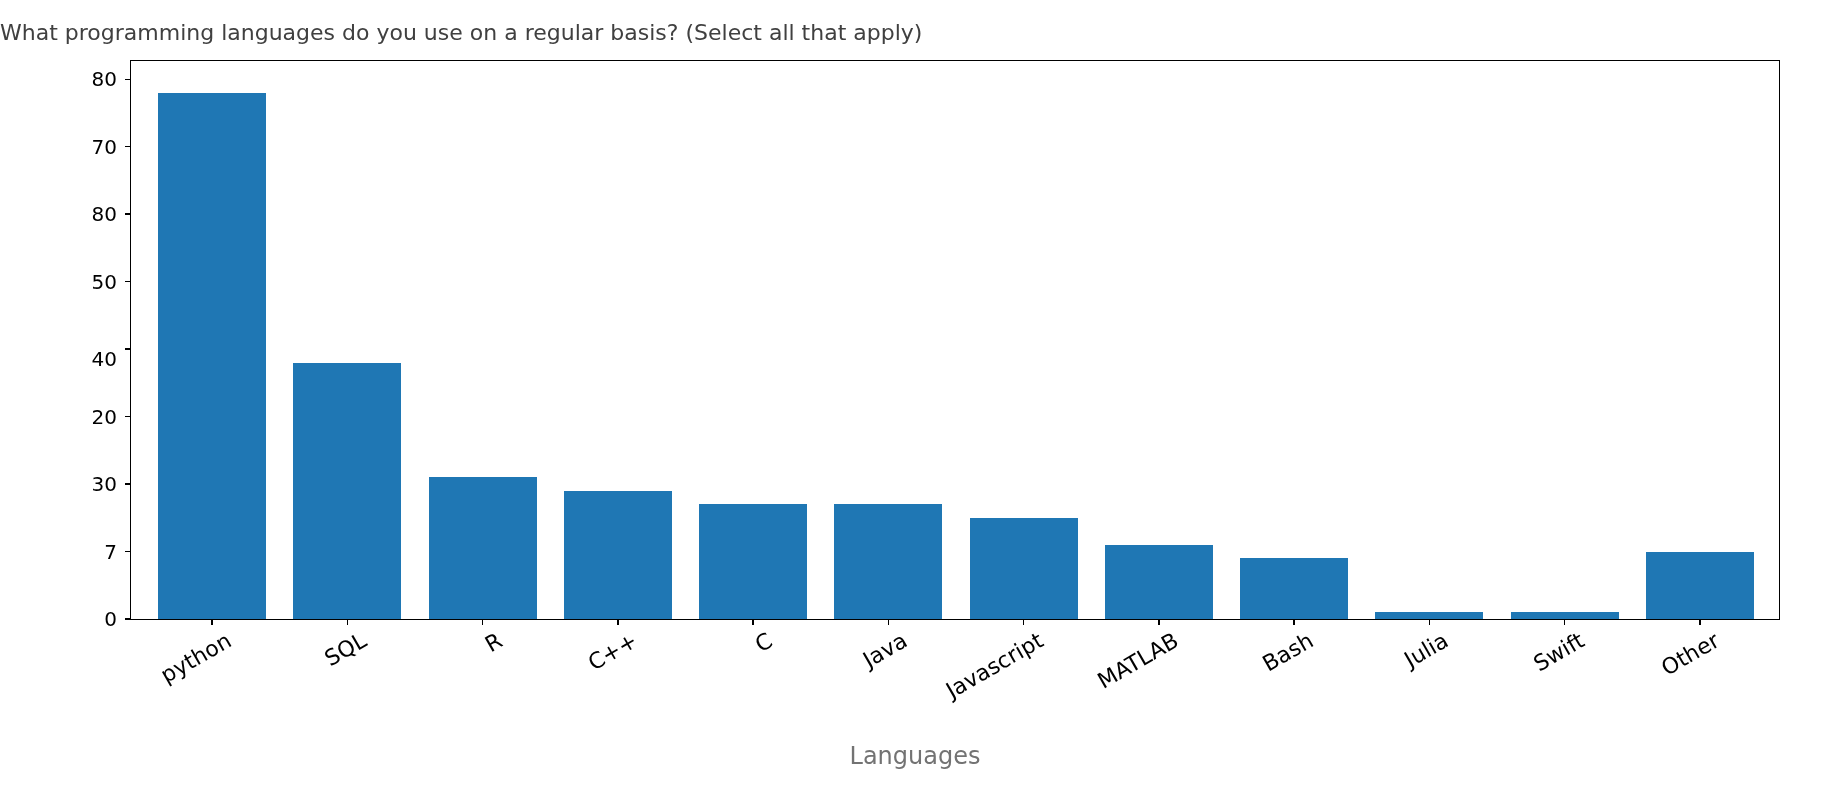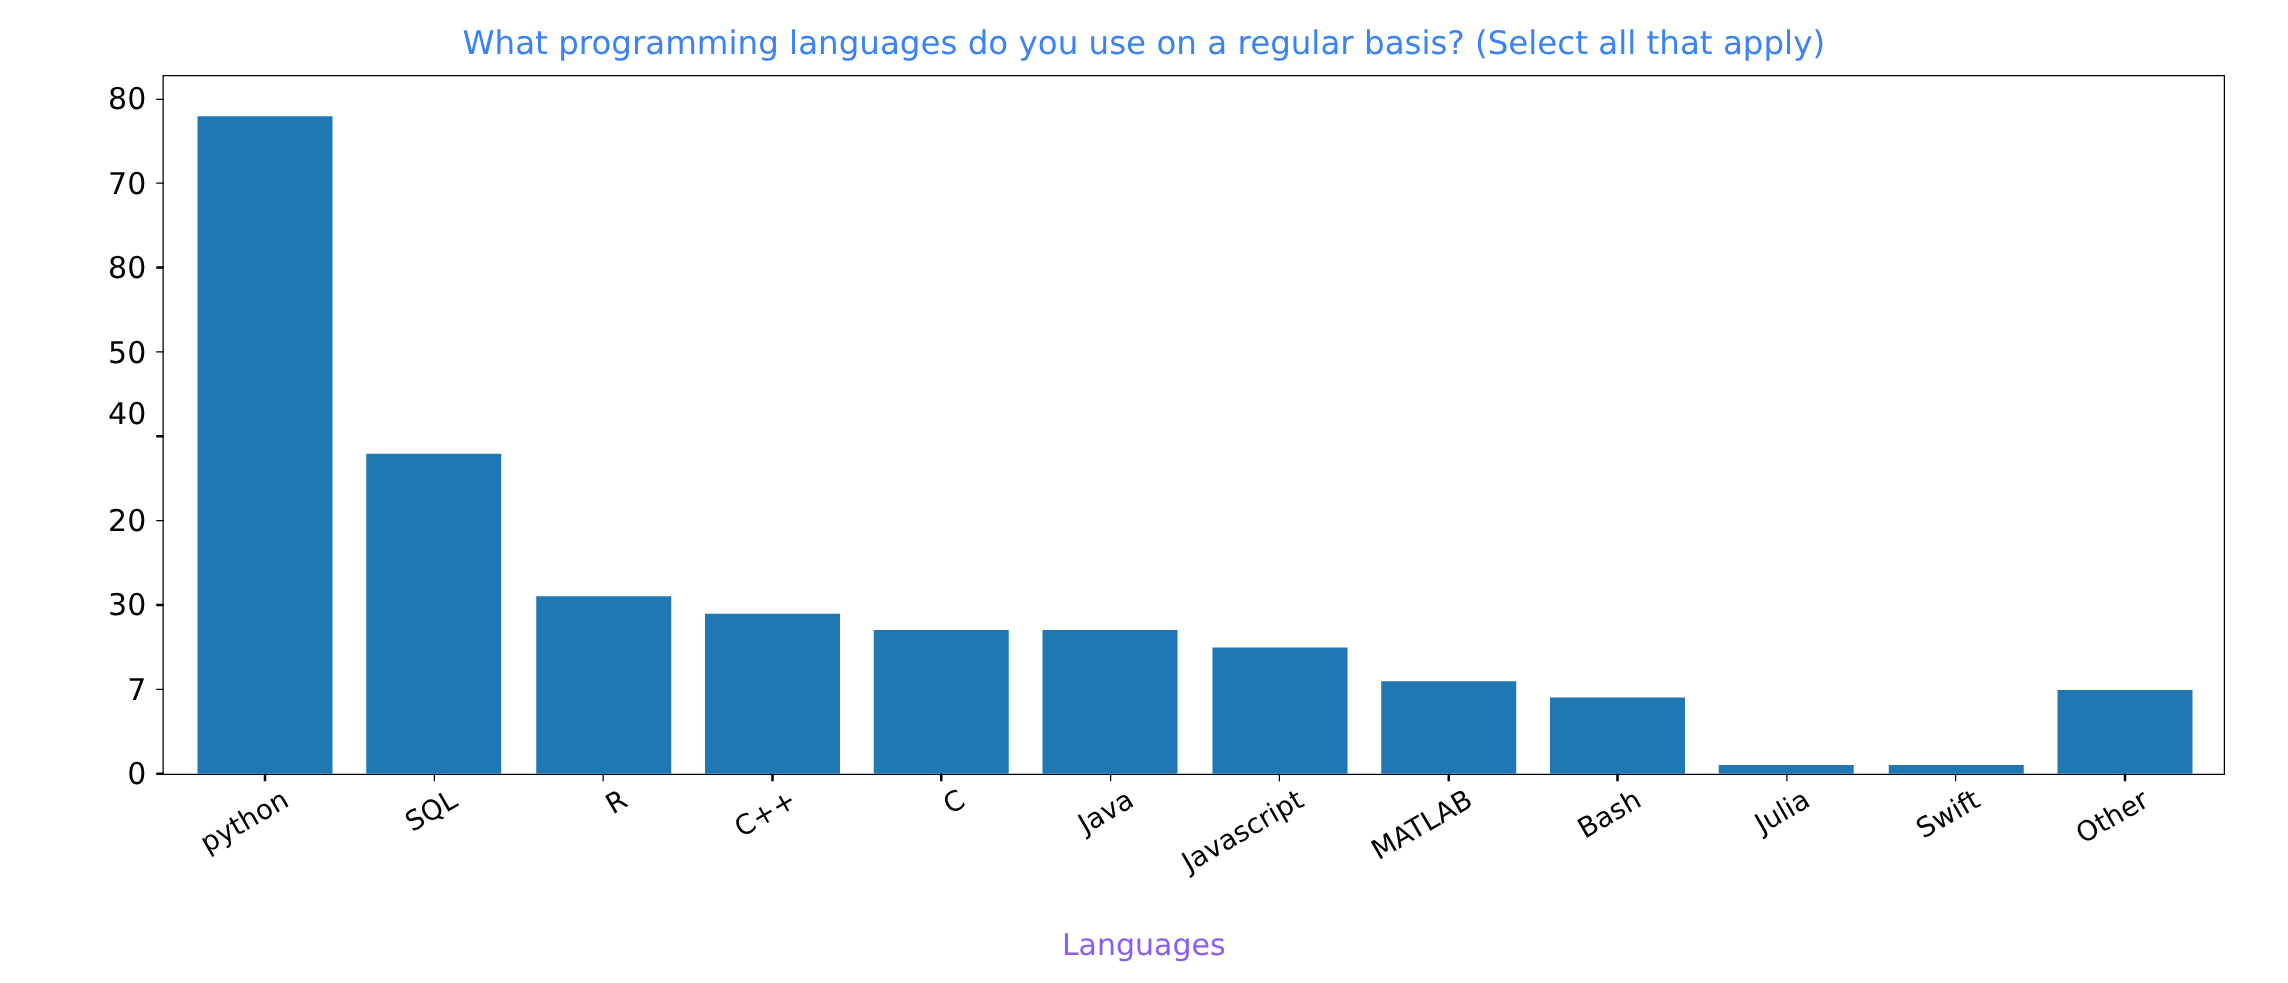--- a/index.html
+++ b/index.html
@@ -14,23 +14,22 @@
   .figure {
     position: relative;
     width: 1830px;
     height: 786px;
   }
   .title {
     position: absolute;
     top: 20px;
     left: 0;
     right: 0;
-    text-align: center;
-    font-size: 26px;
-    color: #3b82f6;
+    font-size: 22px;
+    color: #404040;
   }
   .ylabel {
     position: absolute;
     left: 18px;
     top: 0;
     height: 620px;
     display: flex;
     align-items: center;
     justify-content: center;
     transform-origin: center;
@@ -42,21 +41,21 @@
     color: #000;
     white-space: nowrap;
   }
   .xlabel {
     position: absolute;
     bottom: 16px;
     left: 0;
     right: 0;
     text-align: center;
     font-size: 24px;
-    color: #8b5cf6;
+    color: #737373;
   }
   .plot-area {
     position: absolute;
     left: 130px;
     top: 60px;
     width: 1650px;
     height: 560px;
     border: 1.5px solid #000;
     background: #fff;
   }
@@ -70,21 +69,21 @@
   .bar {
     position: absolute;
     bottom: 0;
     background: #1f77b4;
   }
   .ytick {
     position: absolute;
     right: 100%;
     transform: translateY(50%);
     padding-right: 14px;
-    font-size: 24px;
+    font-size: 20px;
     color: #000;
     text-align: right;
     white-space: nowrap;
   }
   .ytick-mark {
     position: absolute;
     left: -6px;
     width: 6px;
     height: 1.5px;
     background: #000;
@@ -136,21 +135,21 @@
       </div>
     <div id="yticks">
         <div class="ytick" style="bottom: 0px;">0</div>
         <div class="ytick-mark" style="bottom: -0.75px;"></div>
         <div class="ytick" style="bottom: 67.4699px;">7</div>
         <div class="ytick-mark" style="bottom: 66.7199px;"></div>
         <div class="ytick" style="bottom: 134.94px;">30</div>
         <div class="ytick-mark" style="bottom: 134.19px;"></div>
         <div class="ytick" style="bottom: 202.41px;">20</div>
         <div class="ytick-mark" style="bottom: 201.66px;"></div>
-        <div class="ytick" style="bottom: 288px;">40</div>
+        <div class="ytick" style="bottom: 260px;">40</div>
         <div class="ytick-mark" style="bottom: 269.13px;"></div>
         <div class="ytick" style="bottom: 337.349px;">50</div>
         <div class="ytick-mark" style="bottom: 336.599px;"></div>
         <div class="ytick" style="bottom: 404.819px;">80</div>
         <div class="ytick-mark" style="bottom: 404.069px;"></div>
         <div class="ytick" style="bottom: 472.289px; margin-left: 24px;">70</div>
         <div class="ytick-mark" style="bottom: 471.539px;"></div>
         <div class="ytick" style="bottom: 539.759px;">80</div>
         <div class="ytick-mark" style="bottom: 539.009px;"></div>
       </div>

